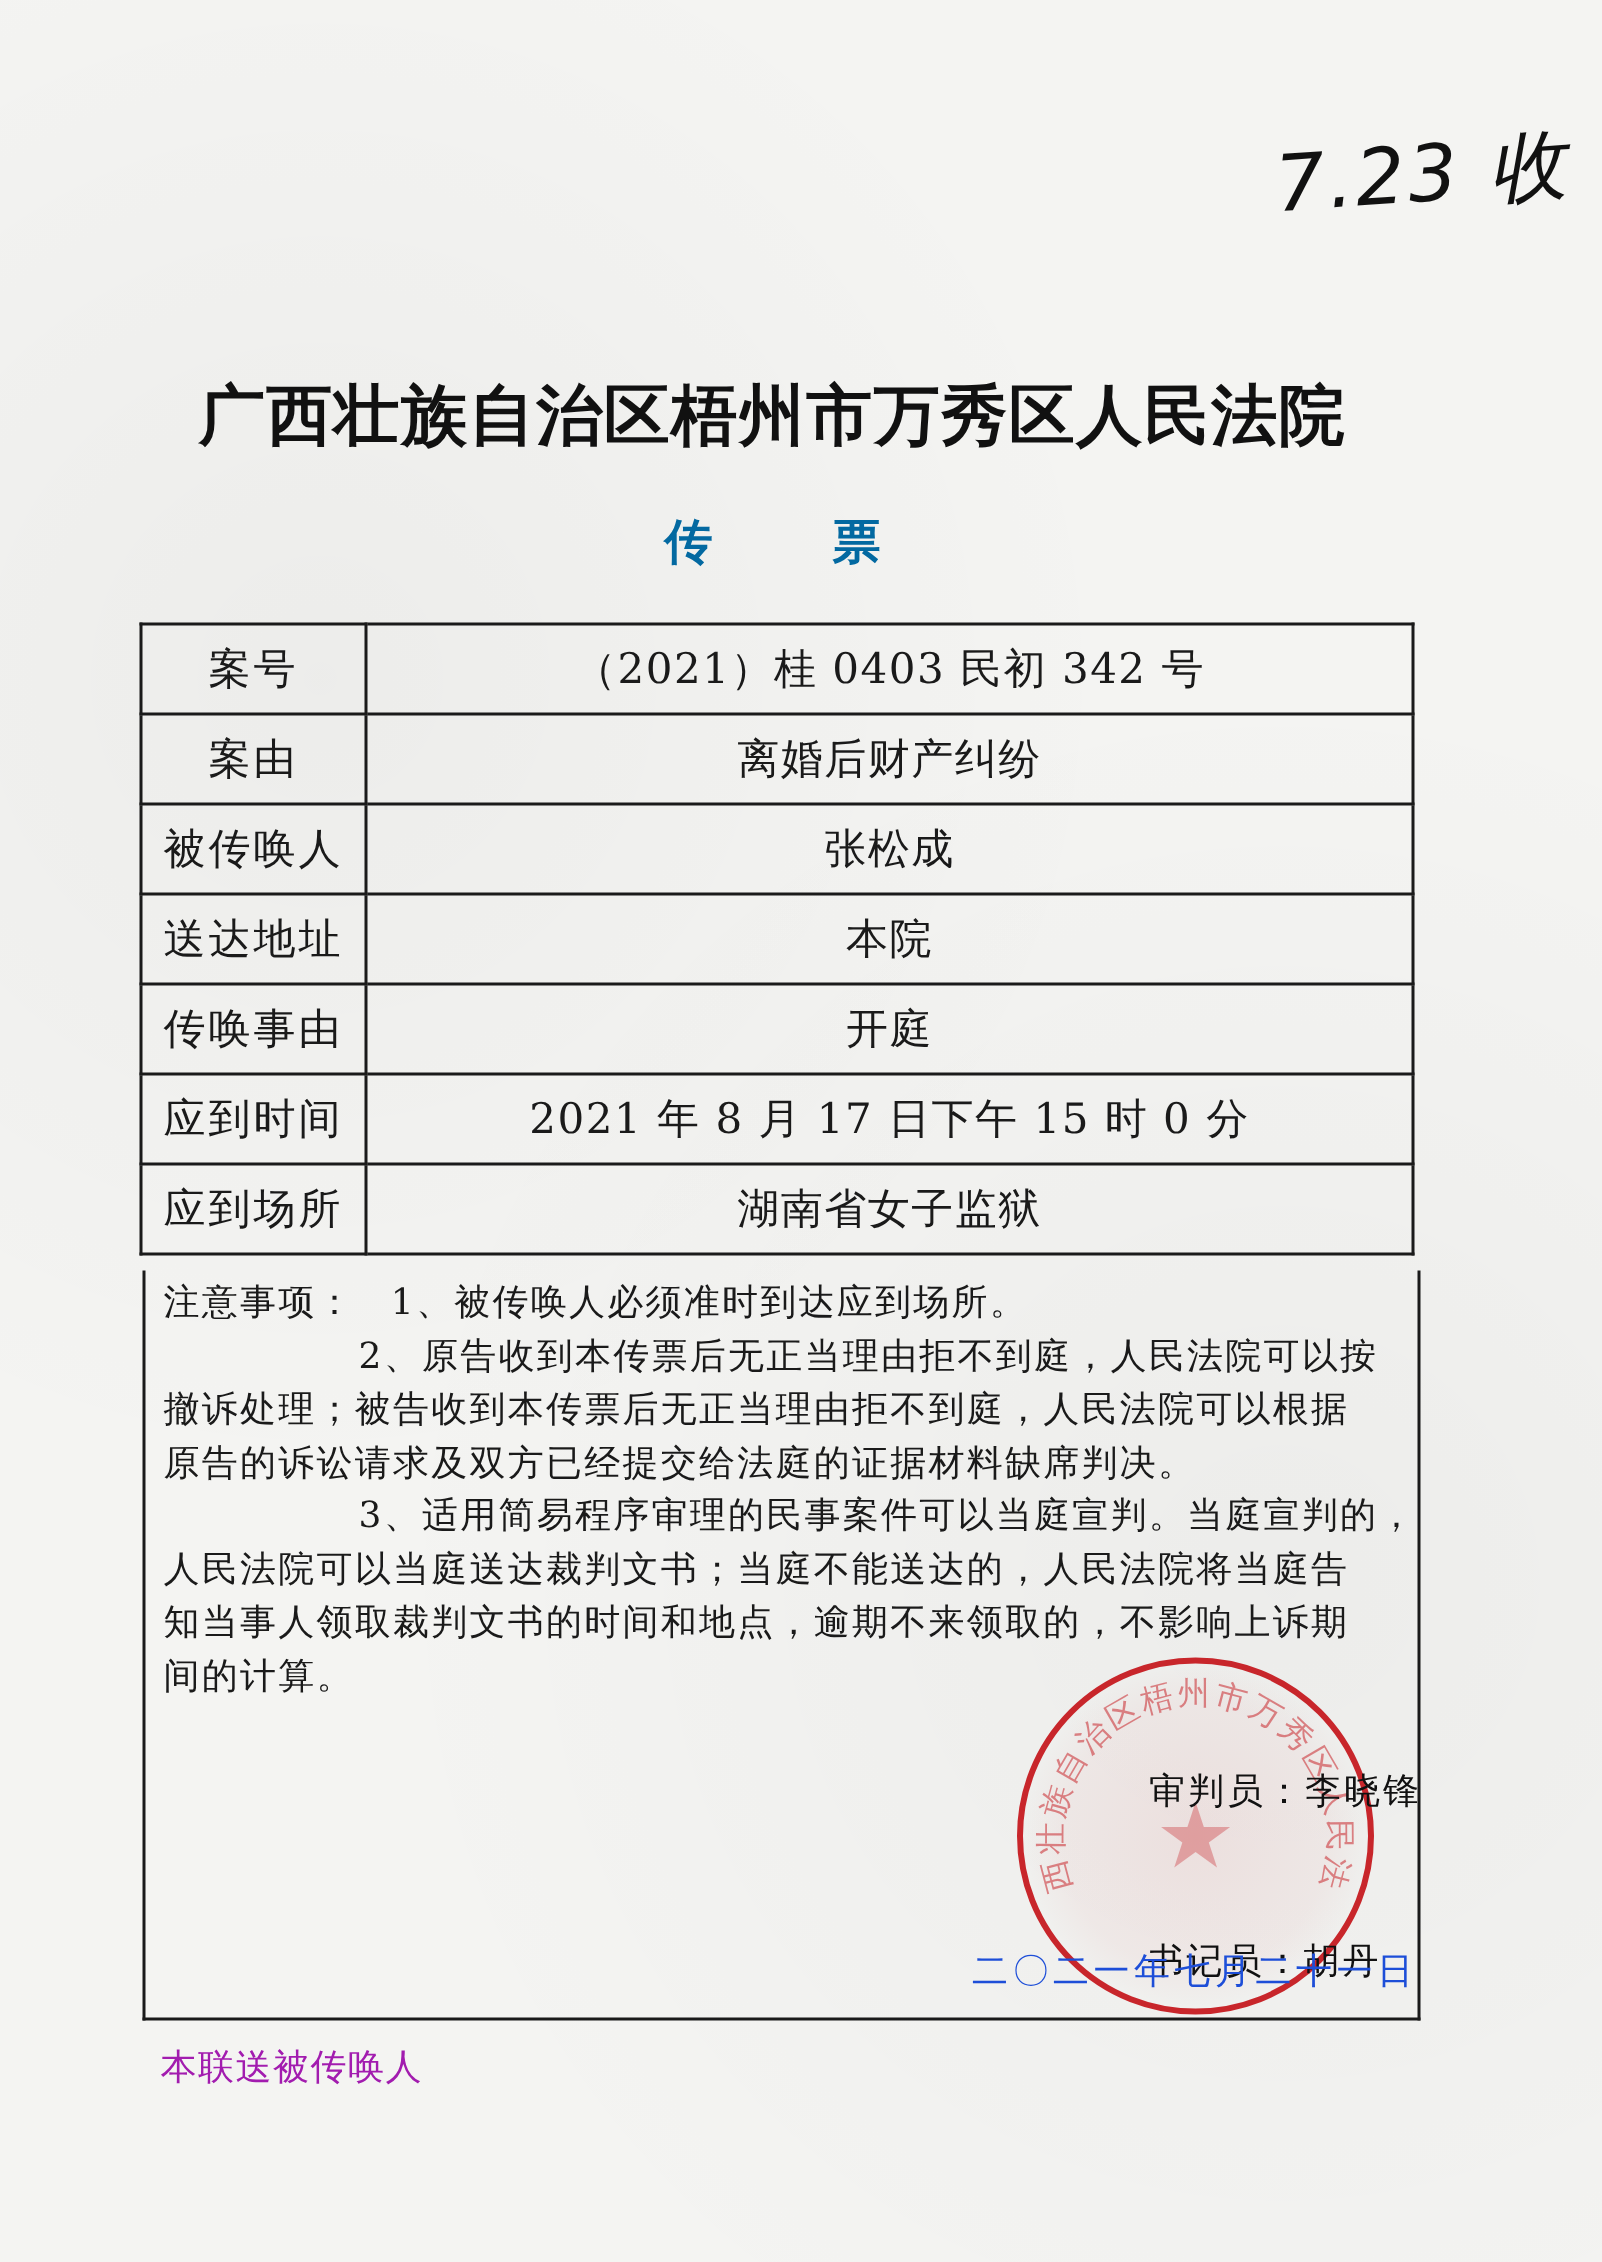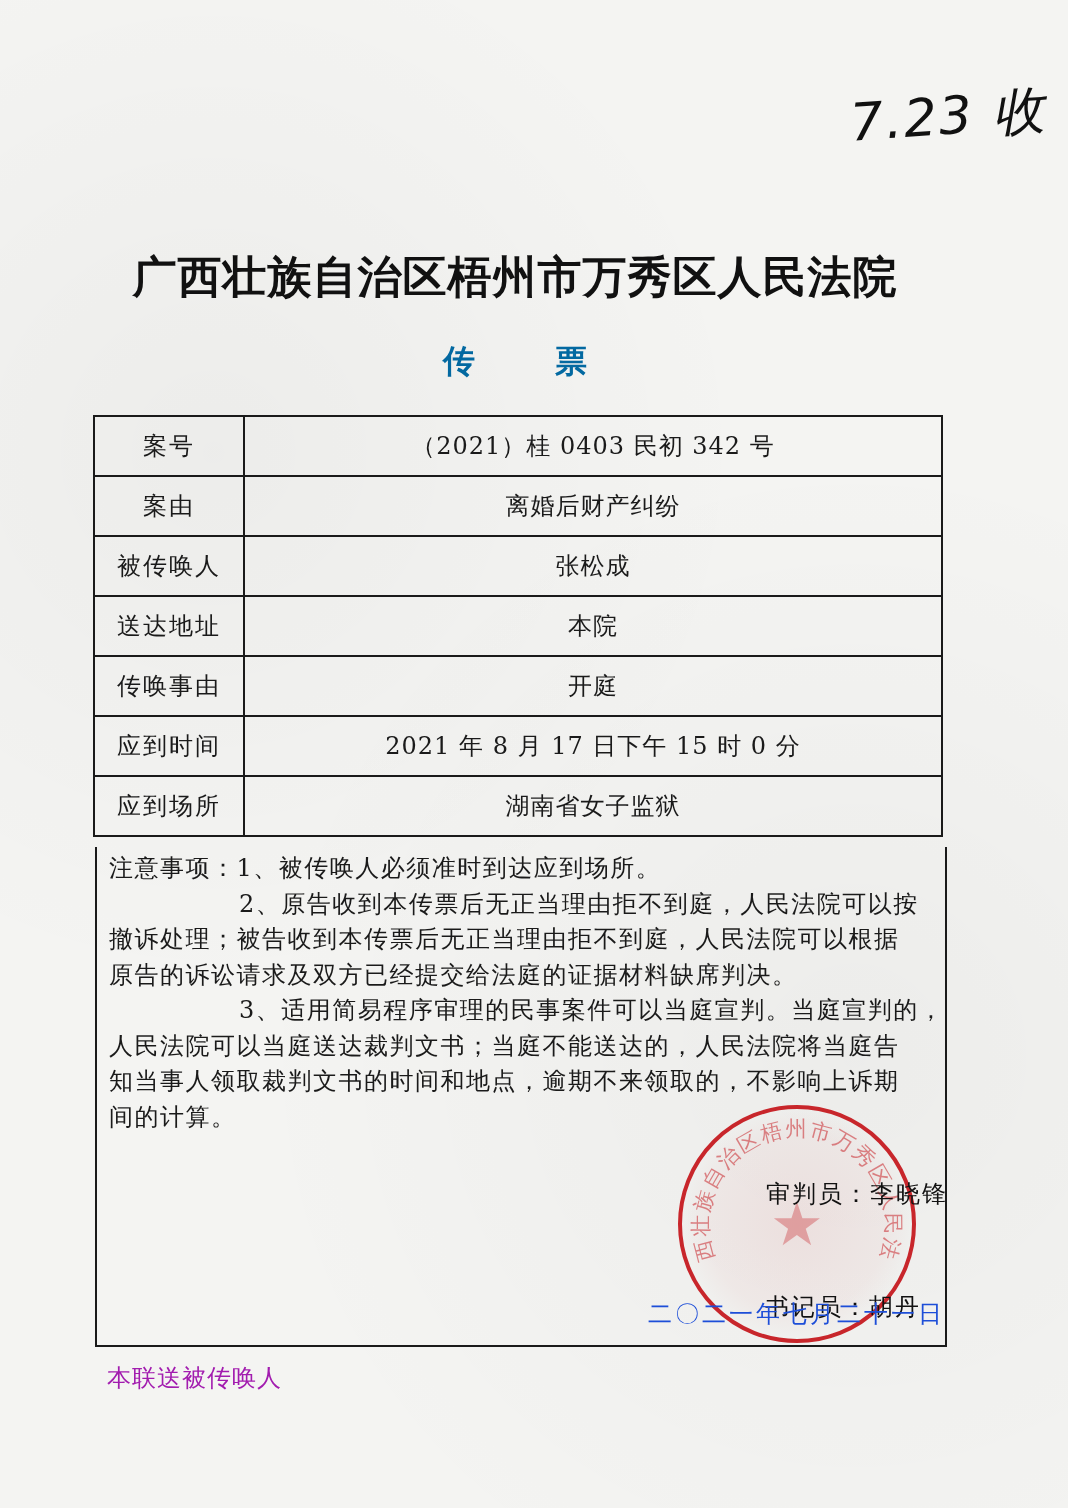--- a/index.html
+++ b/index.html
@@ -27,33 +27,33 @@
     position: absolute; left: 0; width: 1030px; top: 340px;
     text-align: center; font-size: 32px; font-weight: bold;
     letter-spacing: 80px; padding-left: 80px; box-sizing: border-box; color: #0369a1;
   }
   .form-table {
     position: absolute; left: 93px; top: 415px; width: 850px;
     border-collapse: collapse; table-layout: fixed;
   }
   .form-table td {
     border: 2px solid #1a1a1a; height: 58px; text-align: center;
-    font-size: 24px; vertical-align: middle; padding: 0;
+    font-size: 28px; vertical-align: middle; padding: 0;
   }
   .form-table td.label { width: 148px; letter-spacing: 2px; }
   .form-table td.value { letter-spacing: 1px; }
   .notes {
     position: absolute; left: 95px; top: 847px; width: 852px; height: 500px;
     border: 2px solid #1a1a1a; border-top: none; box-sizing: border-box;
     padding: 4px 12px 0 12px; font-size: 24px; line-height: 35.5px;
     letter-spacing: 1.5px;
   }
   .notes .line { white-space: nowrap; }
   .notes .indent { padding-left: 130px; }
-  .notes .first { display: flex; }
+  .notes .first { display: flex; gap: 24px; }
   .seal {
     position: absolute; left: 678px; top: 1105px; width: 238px; height: 238px;
     border: 4px solid #c8262b; border-radius: 50%; box-sizing: border-box;
     background: radial-gradient(circle, rgba(200,38,43,0.08) 0, rgba(200,38,43,0.04) 55%, transparent 70%);
   }
   .seal-text {
     position: absolute; left: 0; top: 0; width: 100%; height: 100%;
   }
   .seal-star {
     position: absolute; left: 50%; top: 50%; transform: translate(-50%,-50%);

